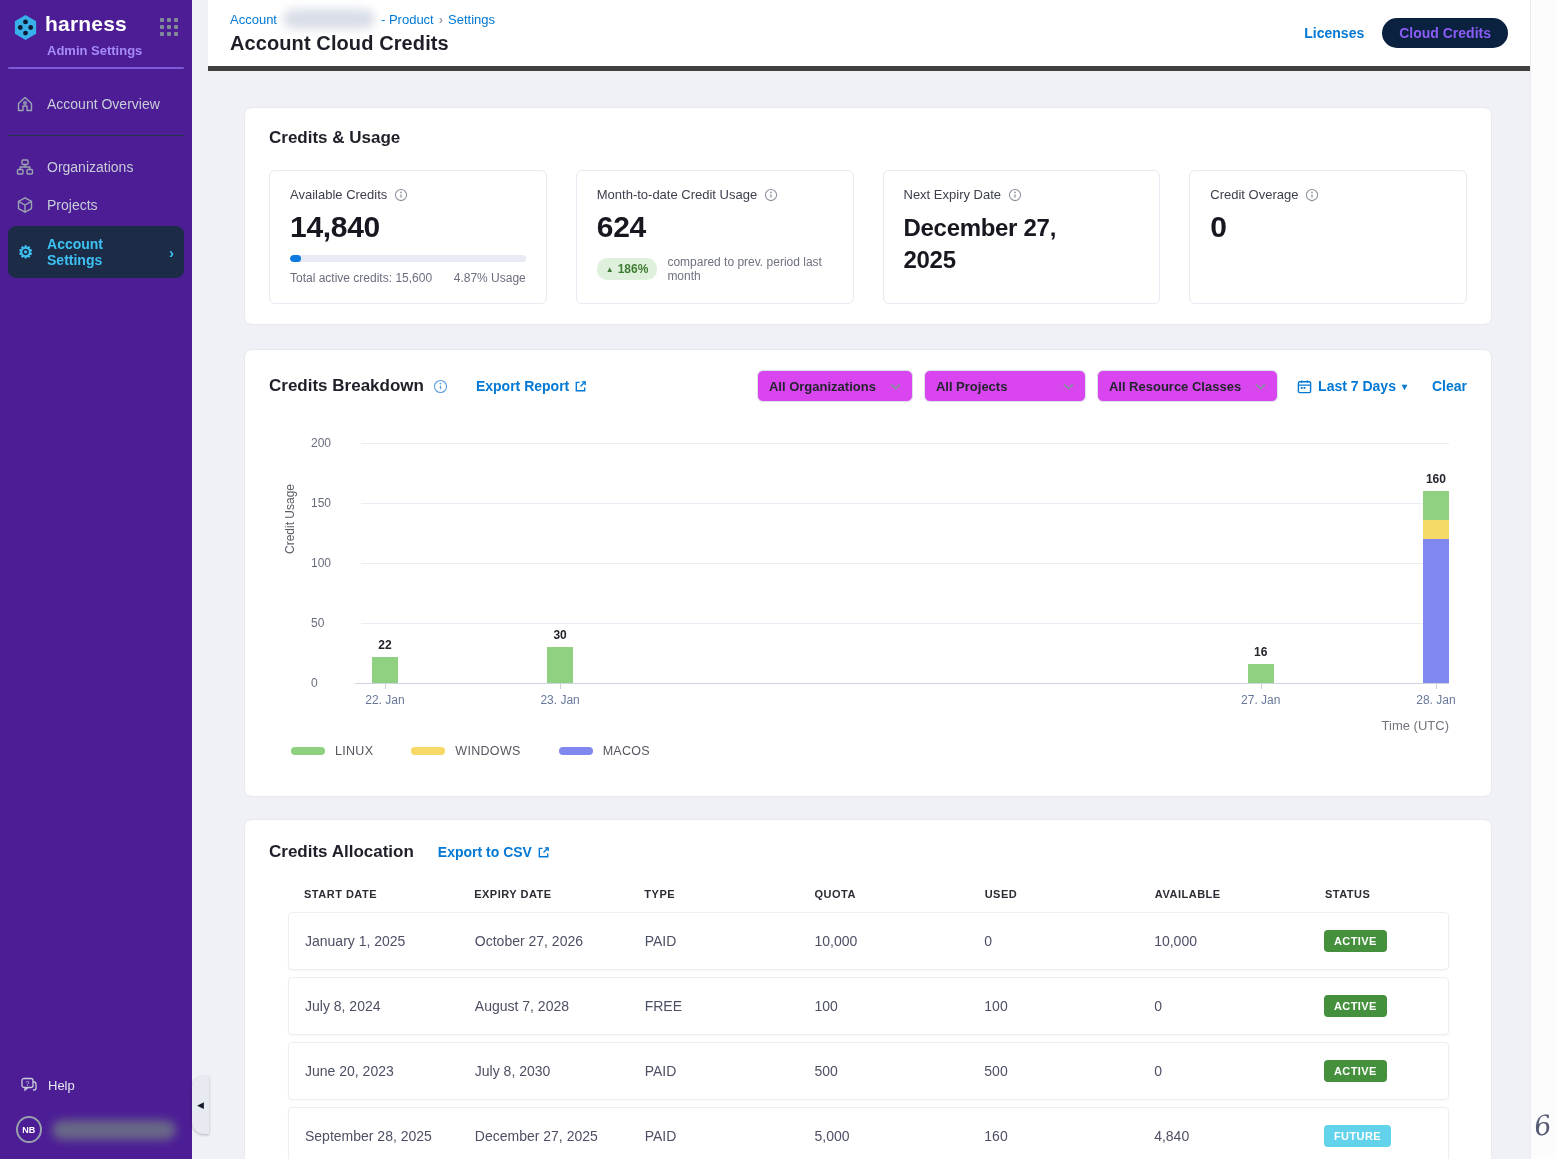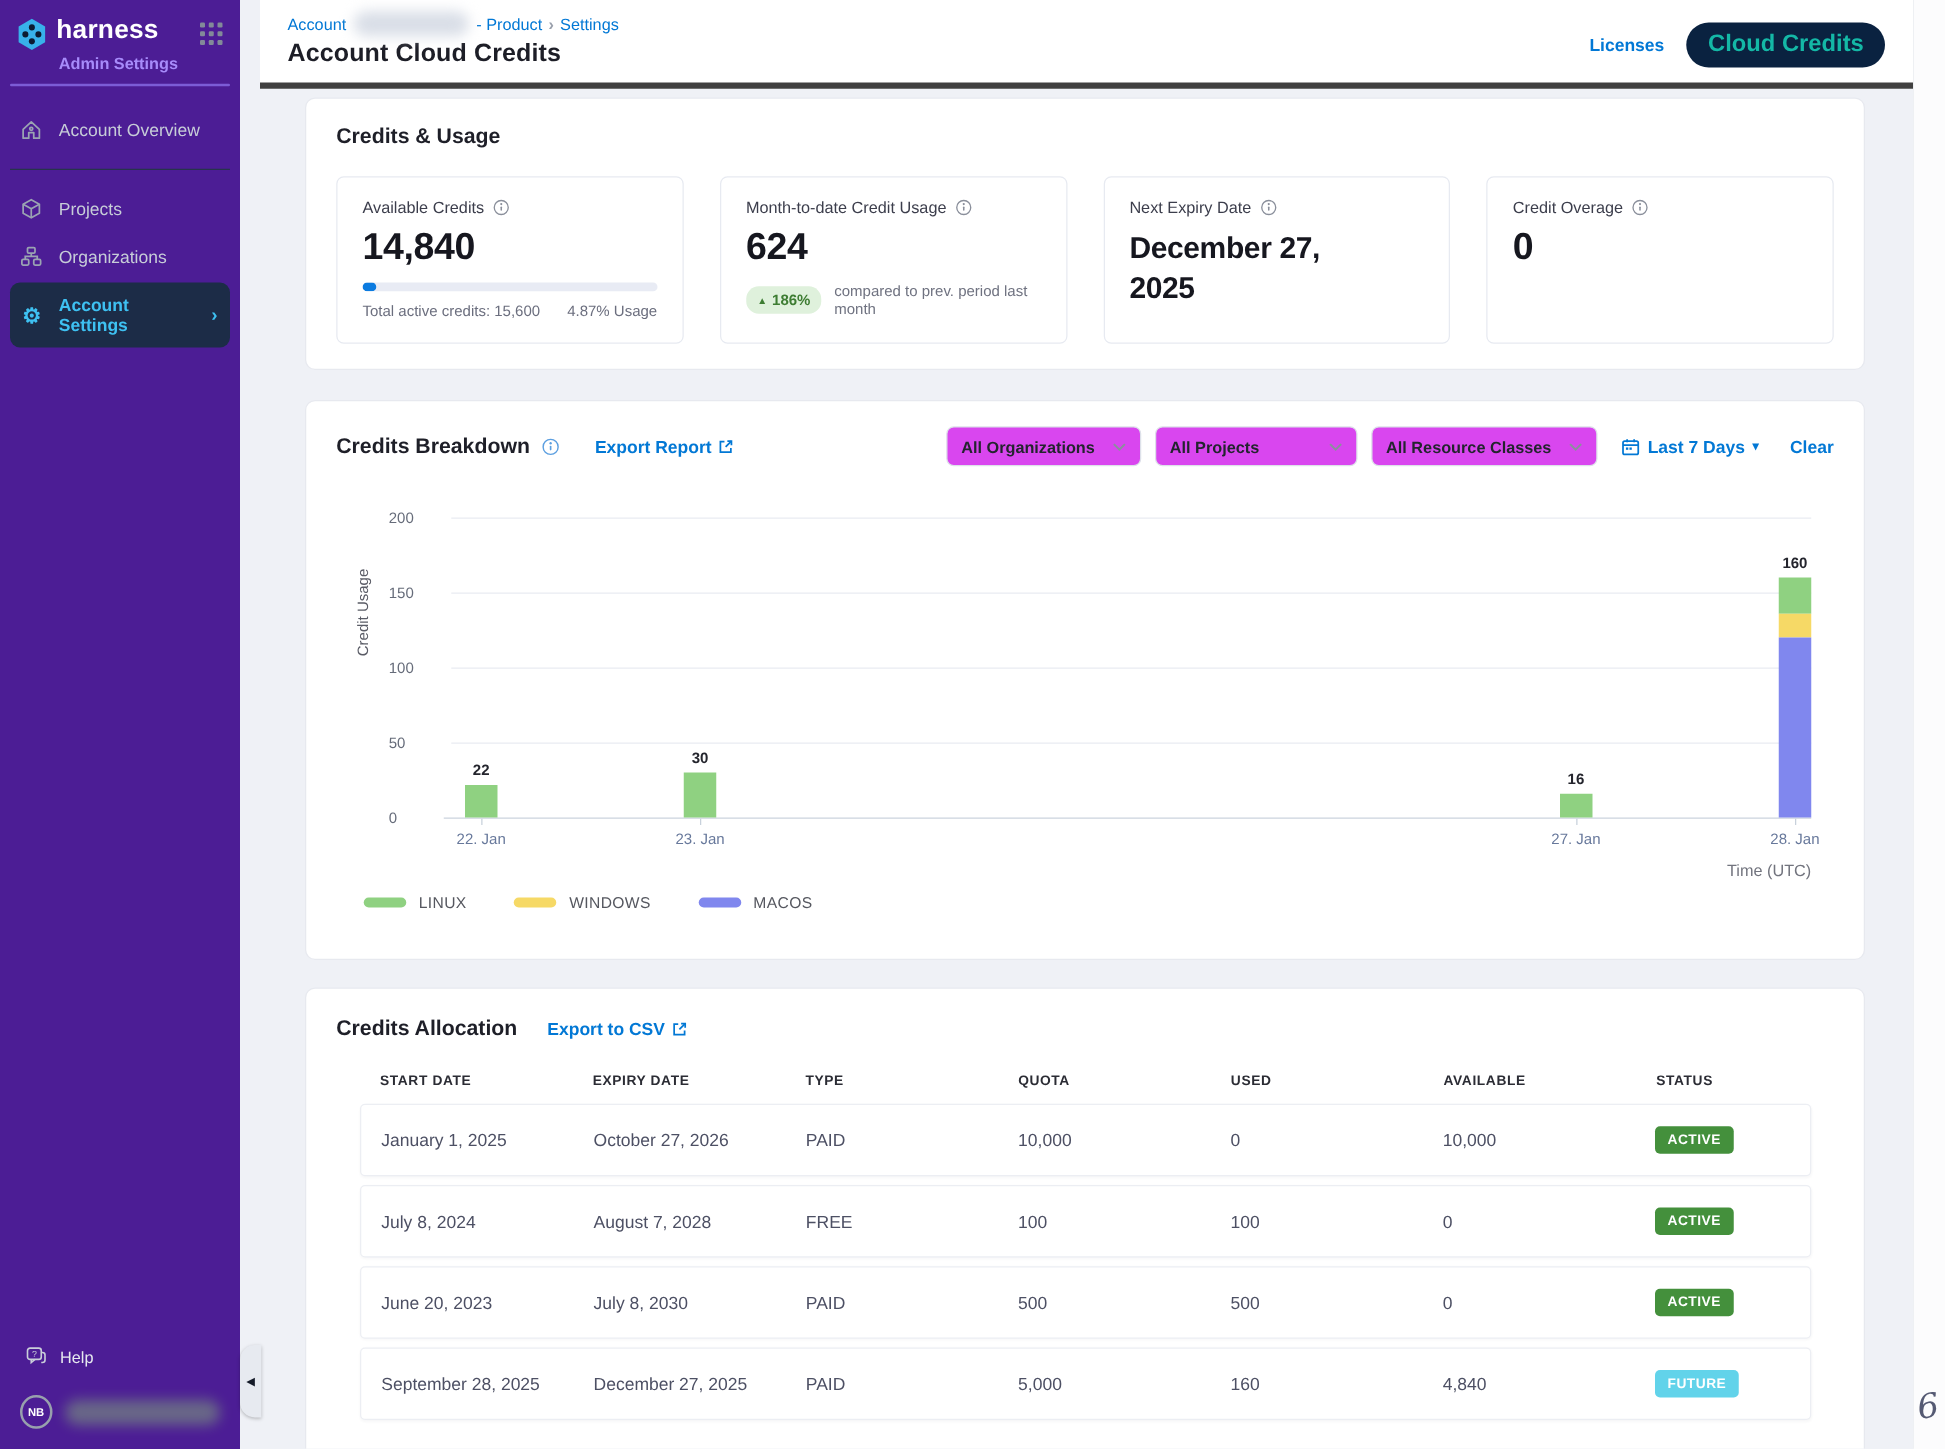--- a/index.html
+++ b/index.html
@@ -40,24 +40,24 @@
     display:flex; align-items:flex-start; }
   .crumb-title-wrap { flex:1; }
   .breadcrumb { font-size:13px; color:#0278d5; display:flex; align-items:center; gap:5px; }
   .breadcrumb a { color:#0278d5; text-decoration:none; cursor:pointer; }
   .crumb-blur { display:inline-block; width:92px; height:20px; border-radius:10px; background:#d9dee7;
     filter:blur(5px); margin:0 1px; }
   .crumb-sep { color:#9aa0ac; font-size:13px; font-weight:700; }
   .page-title { margin-top:3px; font-size:20px; font-weight:700; color:#1d1e27; letter-spacing:.1px; }
   .header-actions { display:flex; align-items:center; gap:18px; margin-top:9px; }
   .licenses-link { font-size:14px; font-weight:700; color:#0278d5; cursor:pointer; }
-  .cc-pill { background:#0a2240; color:#14b8a6; font-size:19px; font-weight:700; padding:7px 17px;
+  .cc-pill { background:#0a2240; color:#8b5cf6; font-size:14px; font-weight:700; padding:7px 17px;
     border-radius:999px; cursor:pointer; }
 
-  .content { flex:1; padding:7px 64px 0 36px; overflow:hidden; }
+  .content { flex:1; padding:36px 64px 0 36px; overflow:hidden; }
   .card { background:#fff; border:1px solid #e7e9ef; border-radius:8px; }
   .section-title { font-size:17px; font-weight:700; color:#1e1f28; }
 
   
   .cu-card { padding:20px 24px; }
   .stats-row { margin-top:22px; display:grid; grid-template-columns:repeat(4,1fr); gap:29px; }
   .stat-card { border:1px solid #e7eaf1; border-radius:6px; padding:16px 20px; height:134px; }
   .stat-label-row { display:flex; align-items:center; gap:7px; font-size:13px; color:#3c3e4c; }
   .stat-value { margin-top:8px; font-size:30px; font-weight:700; color:#16171f; letter-spacing:-.3px; }
   .stat-value.date { font-size:24px; line-height:1.35; margin-top:10px; max-width:210px; }
@@ -159,33 +159,33 @@
     <div class="nav-item">
       <svg width="18" height="18" viewBox="0 0 18 18" fill="none" stroke="#9aa3b2" stroke-width="1.4">
         <path d="M2.5 8.5 L9 2.5 L15.5 8.5 V15.5 H11 V11 H7 V15.5 H2.5 Z" stroke-linejoin="round"></path>
         <circle cx="9" cy="8" r="1.2"></circle>
       </svg>
       <span>Account Overview</span>
     </div>
     <div class="nav-divider"></div>
     <div class="nav-item">
       <svg width="18" height="18" viewBox="0 0 18 18" fill="none" stroke="#9aa3b2" stroke-width="1.4">
-        <path d="M9 1.8 L15.5 5.4 V12.6 L9 16.2 L2.5 12.6 V5.4 Z" stroke-linejoin="round"></path>
-        <path d="M2.5 5.4 L9 9 L15.5 5.4 M9 9 V16.2"></path>
-      </svg>
-      <span>Projects</span>
-    </div>
-    <div class="nav-item">
-      <svg width="18" height="18" viewBox="0 0 18 18" fill="none" stroke="#9aa3b2" stroke-width="1.4">
         <rect x="6" y="2" width="6" height="4.5" rx="1"></rect>
         <rect x="1.5" y="11.5" width="5.5" height="4.5" rx="1"></rect>
         <rect x="11" y="11.5" width="5.5" height="4.5" rx="1"></rect>
         <path d="M9 6.5 V9 M4.2 11.5 V9 H13.8 V11.5"></path>
       </svg>
       <span>Organizations</span>
+    </div>
+    <div class="nav-item">
+      <svg width="18" height="18" viewBox="0 0 18 18" fill="none" stroke="#9aa3b2" stroke-width="1.4">
+        <path d="M9 1.8 L15.5 5.4 V12.6 L9 16.2 L2.5 12.6 V5.4 Z" stroke-linejoin="round"></path>
+        <path d="M2.5 5.4 L9 9 L15.5 5.4 M9 9 V16.2"></path>
+      </svg>
+      <span>Projects</span>
     </div>
     <div class="nav-item active">
       <span class="gear-glyph">⚙</span>
       <span>Account Settings</span>
       <span class="chev">›</span>
     </div>
   </div>
 
   <div class="sidebar-bottom">
     <div class="help-row">

